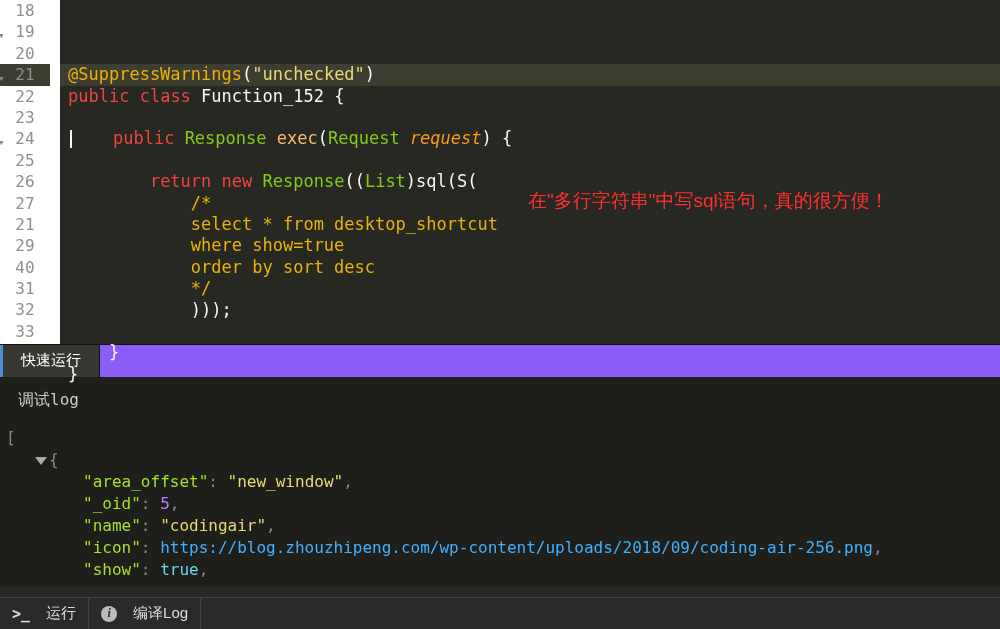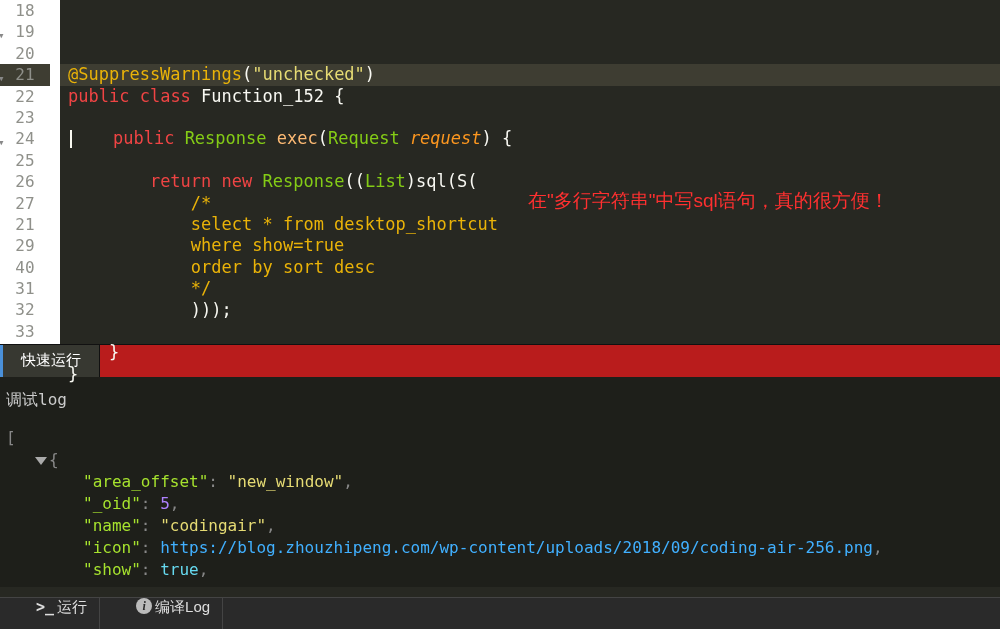--- a/index.html
+++ b/index.html
@@ -70,21 +70,21 @@
   .param { color: #fd971f; font-style: italic; }
   .annotation {
     position: absolute;
     color: #ff3030;
     font-size: 19px;
     font-family: "Microsoft YaHei", sans-serif;
     left: 468px;
     top: 190px;
   }
   .tabs {
-    background: #b91c1c;
+    background: #8b5cf6;
     height: 33px;
     display: flex;
     align-items: stretch;
     border-top: 1px solid #111;
   }
   .tab {
     padding: 6px 18px;
     color: #ccc;
     font-family: "Microsoft YaHei", sans-serif;
     font-size: 15px;
@@ -95,21 +95,21 @@
   .console {
     background: #1e1f1a;
     color: #bbb;
     font-family: "Microsoft YaHei", "Consolas", monospace;
     padding: 8px 6px 4px 6px;
     height: 210px;
     line-height: 22px;
     font-size: 16px;
     position: relative;
   }
-  .console-heading { color: #ccc; margin: 4px 0; font-size: 16px; }
+  .console-heading { color: #ccc; margin: 4px 12px; font-size: 16px; }
   .json-line { white-space: pre; font-family: "Consolas", monospace; color: #888; font-size: 16px; }
   .json-key { color: #a6e22e; }
   .json-str { color: #e6db74; }
   .json-num { color: #ae81ff; }
   .json-bool { color: #66d9ef; }
   .json-url { color: #41b0ff; }
   .collapse-tri {
     display: inline-block;
     width: 0; height: 0;
     border-left: 6px solid transparent;
@@ -125,27 +125,26 @@
     background: #2a2a2a;
     border-top: 1px solid #444;
     display: flex;
     align-items: center;
     font-family: "Microsoft YaHei", sans-serif;
     font-size: 15px;
     color: #ddd;
   }
   .status-item {
     display: flex;
-    align-items: flex-start;
-    gap: 3px;
+    align-items: center;
+    gap: 16px;
     padding: 0 12px;
     height: 100%;
     border-right: 1px solid #444;
     cursor: pointer;
-    margin-left: 24px;
   }
   .prompt-icon::before { content: ">_"; font-family: monospace; font-weight: bold; }
   .info-icon {
     display: inline-flex;
     width: 16px; height: 16px;
     border-radius: 50%;
     background: #bbb;
     color: #2a2a2a;
     align-items: center;
     justify-content: center;

